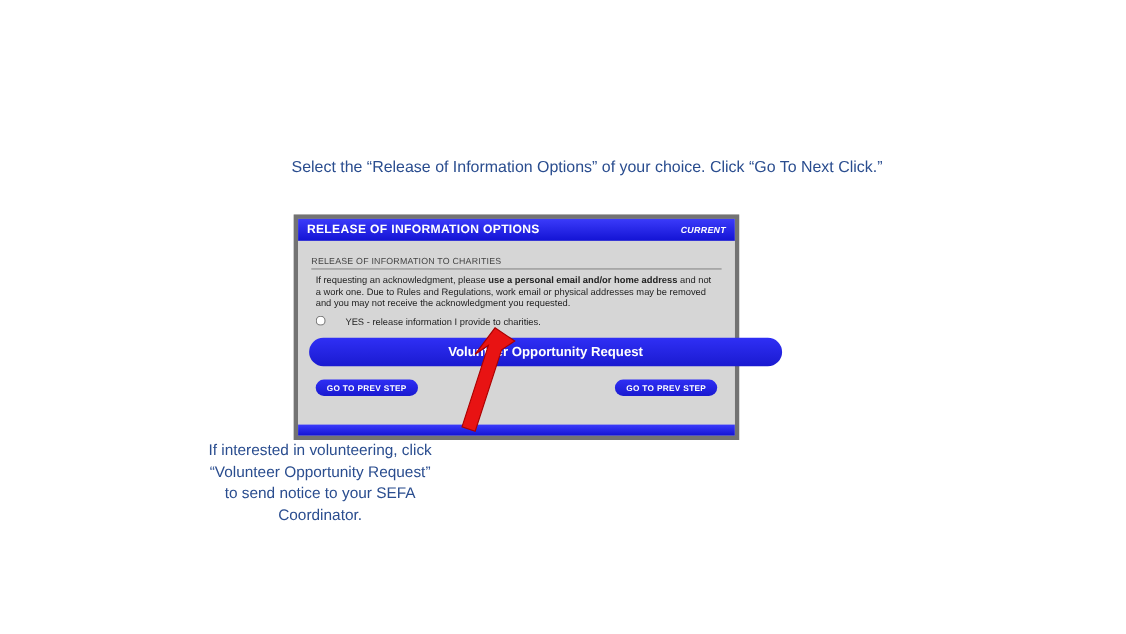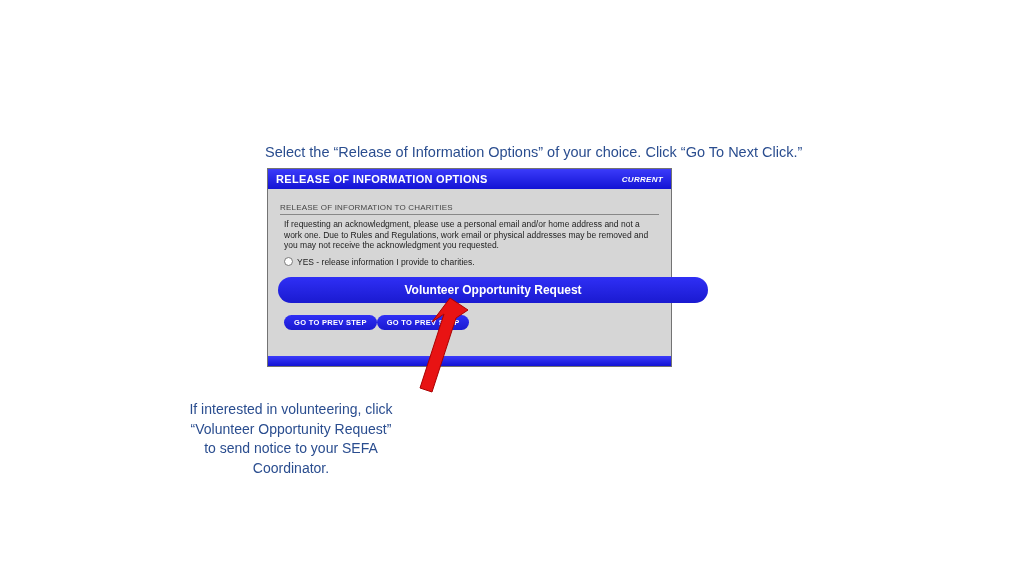--- a/index.html
+++ b/index.html
@@ -14,24 +14,24 @@
     position: absolute;
     left: 265px;
     top: 144px;
     color: #2a4d8f;
     font-size: 14.5px;
     font-family: "Segoe UI", Arial, sans-serif;
   }
   .panel {
     position: absolute;
     left: 267px;
-    top: 168px;
+    top: 195px;
     width: 405px;
     background: #d6d6d6;
-    border: 1px solid #737373;
+    border: 4px solid #737373;
   }
   .panel-header {
     background: linear-gradient(#3b3bfa, #1313d4);
     color: #fff;
     font-weight: bold;
     font-size: 11px;
     padding: 4px 8px;
     display: flex;
     justify-content: space-between;
     align-items: center;
@@ -54,28 +54,28 @@
     padding-bottom: 2px;
     margin: 6px 2px 4px 2px;
     letter-spacing: 0.2px;
   }
   .disclaimer {
     font-size: 8.5px;
     color: #222;
     margin: 4px 6px 6px 6px;
     line-height: 1.25;
   }
-  .disclaimer .bold { font-weight: normal; }
+  .disclaimer .bold { font-weight: bold; }
   .radio-row {
     font-size: 8.5px;
     color: #222;
     margin: 2px 6px;
     display: flex;
     align-items: center;
-    gap: 4px;
+    gap: 18px;
   }
   .radio-row input[type=radio] {
     width: 9px;
     height: 9px;
     margin: 0;
   }
   .volunteer-btn {
     display: block;
     margin: 10px auto 6px auto;
     width: 430px;
@@ -84,20 +84,21 @@
     font-weight: bold;
     font-size: 12px;
     border: none;
     border-radius: 14px;
     padding: 6px 0;
     text-align: center;
     cursor: pointer;
   }
   .nav-row {
     display: flex;
+    justify-content: space-between;
     padding: 6px 6px 0 6px;
   }
   .nav-btn {
     background: linear-gradient(#2f2ff5, #1a1ad0);
     color: #fff;
     font-size: 7.5px;
     font-weight: bold;
     border: none;
     border-radius: 9px;
     padding: 3px 10px;

